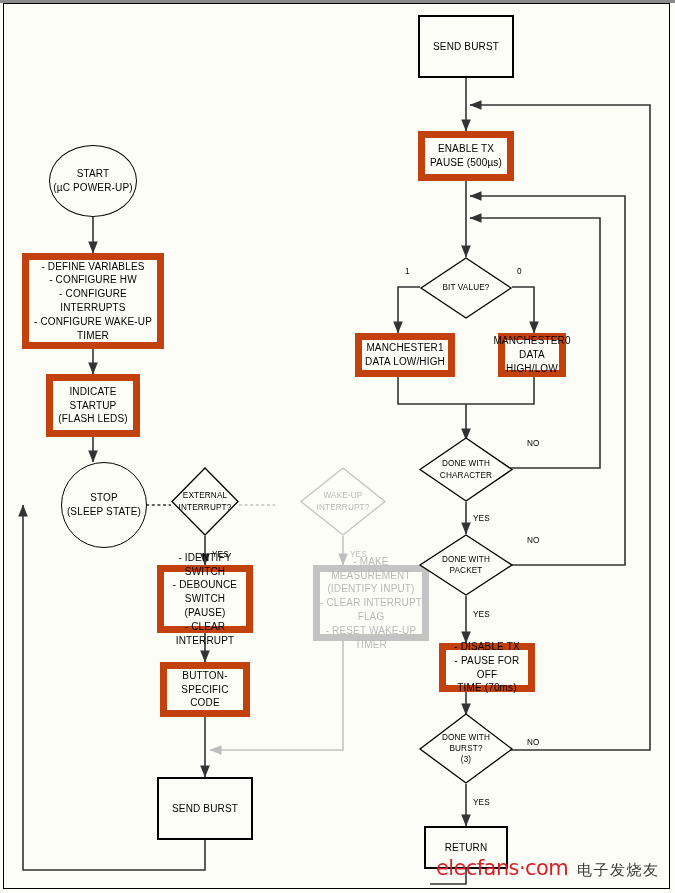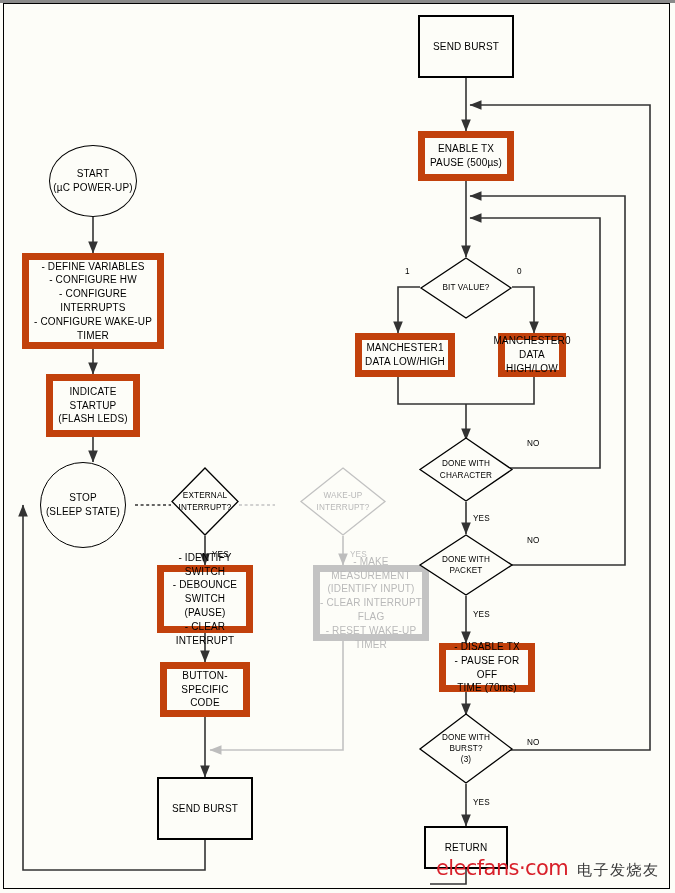--- a/index.html
+++ b/index.html
@@ -208,21 +208,21 @@
 - CONFIGURE HW
 - CONFIGURE INTERRUPTS
 - CONFIGURE WAKE-UP TIMER</span>
   </div>
 
   <div class="node proc" style="left:46px;top:374px;width:94px;height:63px;">
     <span>INDICATE STARTUP
 (FLASH LEDS)</span>
   </div>
 
-  <div class="node circ" style="left:40px;top:462px;width:86px;height:86px;justify-content:center;">
+  <div class="node circ" style="left:61px;top:462px;width:86px;height:86px;justify-content:center;">
     <span>STOP
 (SLEEP STATE)</span>
   </div>
 
   <div class="diamond-wrap" style="left:171px;top:467px;width:68px;height:69px;">
     <svg width="68" height="69" viewBox="0 0 68 69" xmlns="http://www.w3.org/2000/svg">
       <polygon points="34,1 67,34.5 34,68 1,34.5" fill="#fdfdf8" stroke="#000" stroke-width="1.3"></polygon>
     </svg>
     <div class="diamond-label">EXTERNAL
 INTERRUPT?</div>

